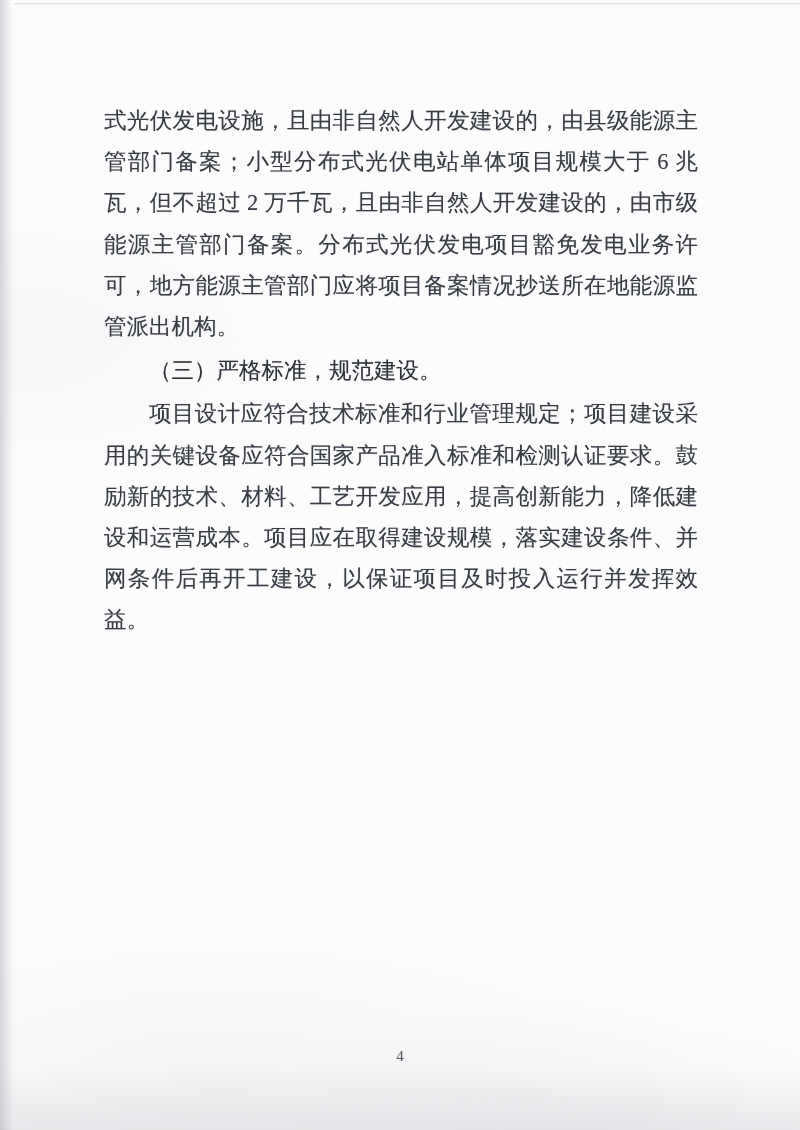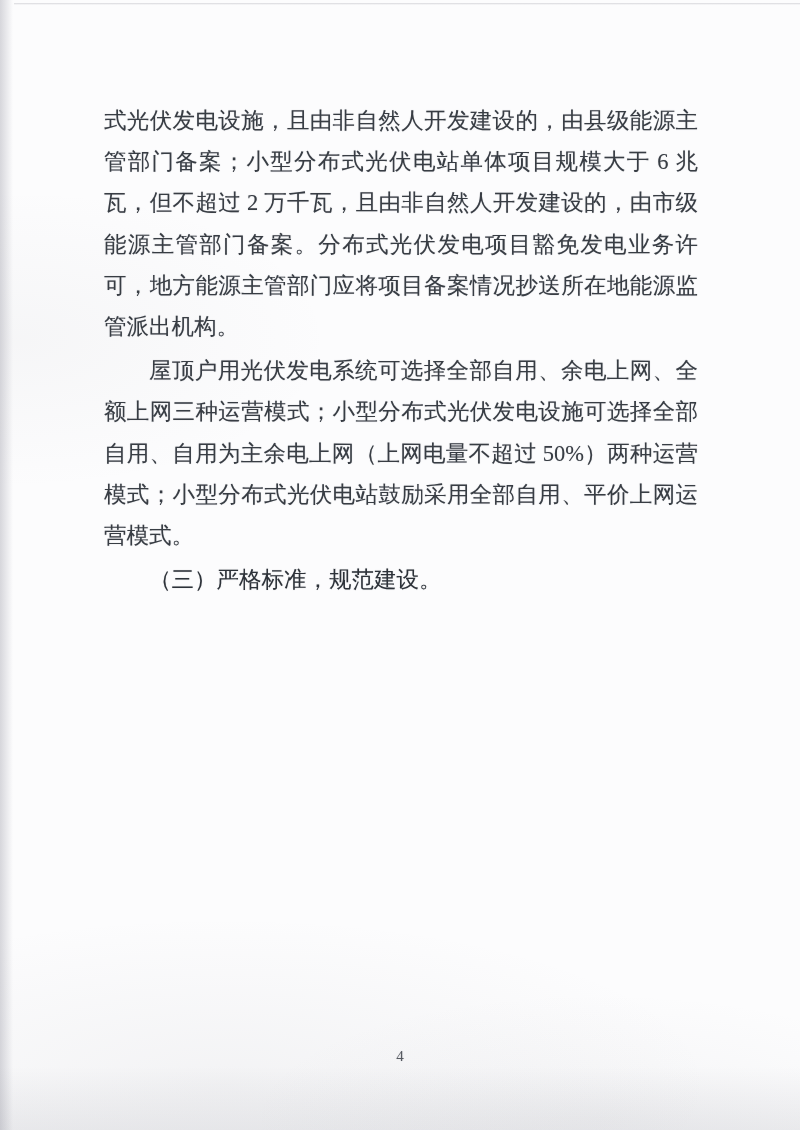--- a/index.html
+++ b/index.html
@@ -80,22 +80,22 @@
 <body>
 
 <div class="scan-page">
   <div class="edge-left"></div>
   <div class="edge-top"></div>
   <div class="edge-bottom"></div>
 
   <div class="content">
     <p class="para">式光伏发电设施，且由非自然人开发建设的，由县级能源主管部门备案；小型分布式光伏电站单体项目规模大于 6 兆瓦，但不超过 2 万千瓦，且由非自然人开发建设的，由市级能源主管部门备案。分布式光伏发电项目豁免发电业务许可，地方能源主管部门应将项目备案情况抄送所在地能源监管派出机构。</p>
 
-    <p class="para indent">屋顶户用光伏发电系统可选择全部自用、余电上网、全额上网三种运营模式；小型分布式光伏发电设施可选择全部自用、自用为主余电上网（上网电量不超过 50%）两种运营模式；小型分布式光伏电站鼓励采用全部自用、平价上网运营模式。</p>
 
     <p class="heading">（三）严格标准，规范建设。</p>
 
+    <p class="para indent">项目设计应符合技术标准和行业管理规定；项目建设采用的关键设备应符合国家产品准入标准和检测认证要求。鼓励新的技术、材料、工艺开发应用，提高创新能力，降低建设和运营成本。项目应在取得建设规模，落实建设条件、并网条件后再开工建设，以保证项目及时投入运行并发挥效益。</p>
 
 
   </div>
 
   <div class="page-number">4</div>
 </div>
 
 </body></html>

